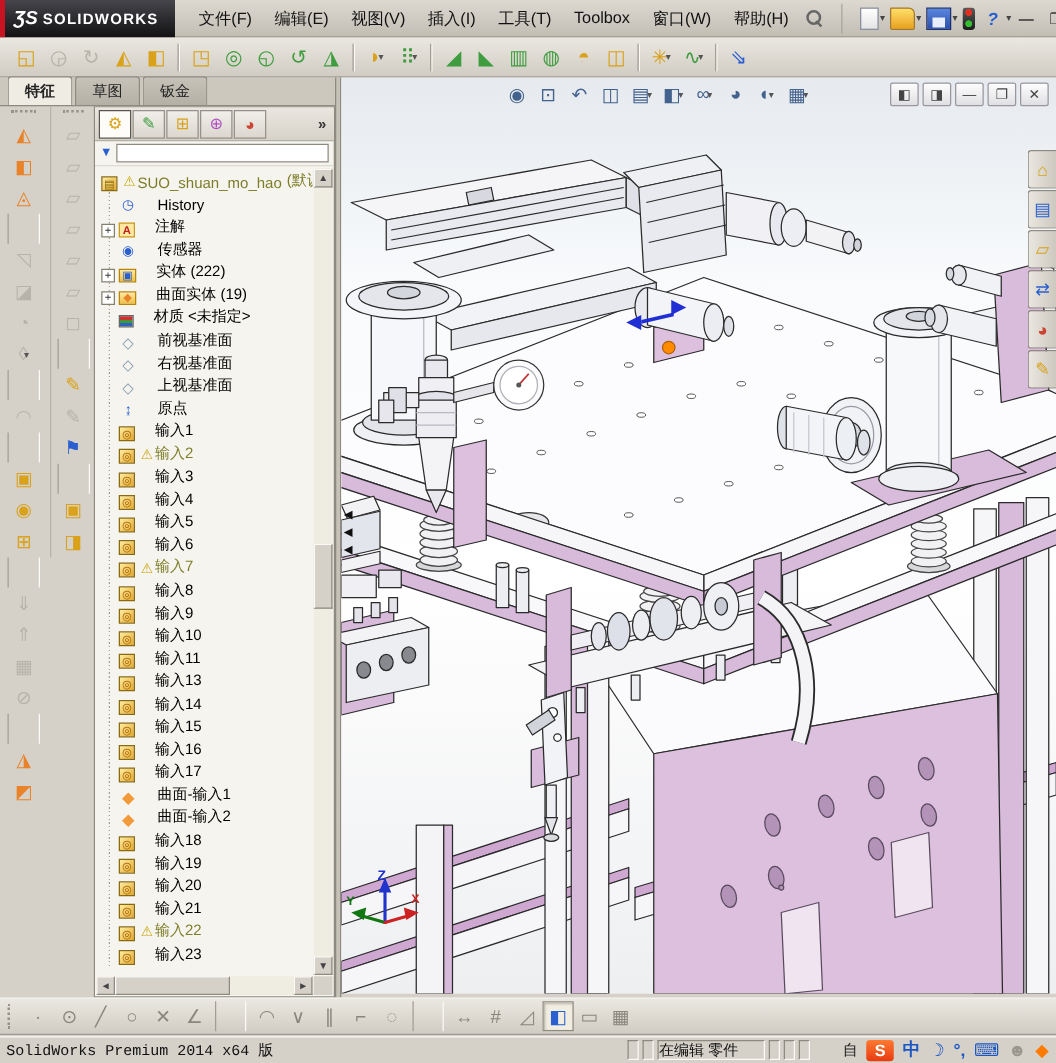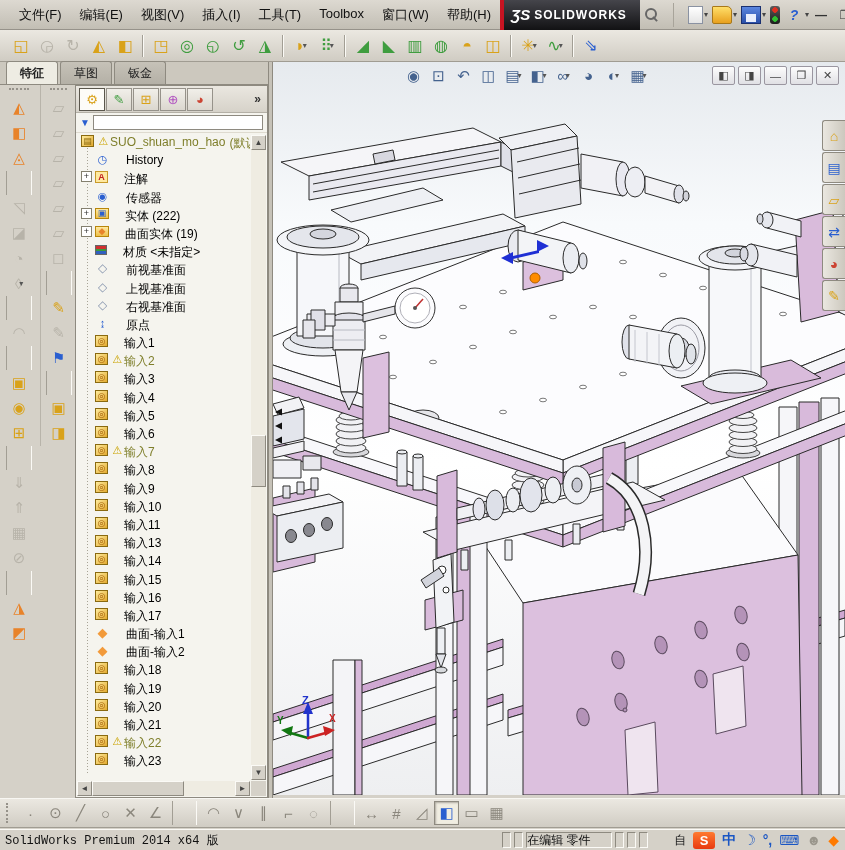--- a/index.html
+++ b/index.html
@@ -68,21 +68,21 @@
   .htab { width:26px; height:23px; border:1px solid #96928a; background:linear-gradient(#f1efe9,#dbd7cf);
     margin-right:1px; display:flex; align-items:center; justify-content:center; font-size:13px; flex:none; }
   .htab.active { background:#fdfcf8; border-color:#5a564c; }
   .hmore { margin-left:auto; font-weight:bold; color:#333; font-size:12px; padding-right:3px; }
   #treefilter { height:20px; display:flex; align-items:center; padding:2px 4px; border-bottom:1px solid #dedacf; }
   .funnel { color:#2a5fd0; font-size:10px; margin-right:3px; }
   #filter-input { flex:1; height:15px; border:1px solid #8e8a80; background:#fff; font-size:11px; padding:0 2px; }
   #treerows { position:absolute; left:2px; top:49px; right:17px; bottom:17px; overflow:hidden; }
   #treerows::before { content:""; position:absolute; left:9px; top:10px; bottom:6px; width:1px;
     background:repeating-linear-gradient(180deg,#a8a496 0 1px,transparent 1px 3px); }
-  .trow { height:18.2px; display:flex; align-items:flex-start; padding-left:3px; white-space:nowrap; position:relative; }
+  .trow { height:18.2px; display:flex; align-items:flex-end; padding-left:3px; white-space:nowrap; position:relative; }
   .texp { width:11px; height:11px; border:1px solid #84806f; background:#fff; font-size:9px; line-height:9px;
     text-align:center; color:#333; margin-right:3px; flex:none; z-index:1; }
   .texp::before { content:"+"; }
   .ti { width:15px; height:13px; font-size:11px; line-height:13px; text-align:center; margin-right:3px; flex:none; z-index:1; font-style:normal; }
   .ti-part,.ti-imported { background:linear-gradient(135deg,#ffec9e,#e2a92e); border:1px solid #8a6a10; width:13px; height:12px; }
   .ti-imported::before { content:"◎"; color:#a45f08; font-size:9px; line-height:10px; display:block; }
   .ti-part::before { content:"▤"; color:#8a6a10; font-size:9px; line-height:10px; display:block; }
   .ti-folder { background:linear-gradient(#ffe9a0,#eec04a); border:1px solid #b8860b; width:14px; height:11px; }
   .ti-bodies::before { content:"▣"; color:#2a5fd0; font-size:9px; line-height:9px; display:block; }
   .ti-surfbodies::before { content:"◆"; color:#e8832a; font-size:9px; line-height:9px; display:block; }
@@ -152,35 +152,35 @@
   .ime-grey { color:#9a968c; }
   .ime-orange { color:#ff7a00; }
   #ime-prefix { margin-left:14px; font-size:12px; color:#222; }
   .sogou { width:22px; height:17px; background:linear-gradient(#ff7a30,#e83a10); color:#fff; font-weight:bold;
     font-style:italic; border-radius:3px; text-align:center; line-height:17px; font-size:13px; margin-left:7px; }
 </style>
 </head>
 <body>
 
 <div id="titlebar">
+  <div id="logo">
+    <span class="brand-ds">ƷS</span>
+    <span class="brand-tx">SOLIDWORKS</span>
+  </div>
   <div id="menus">
 
   <span class="menu">文件(F)</span>
       <span class="menu">编辑(E)</span>
       <span class="menu">视图(V)</span>
       <span class="menu">插入(I)</span>
       <span class="menu">工具(T)</span>
       <span class="menu">Toolbox</span>
       <span class="menu">窗口(W)</span>
       <span class="menu">帮助(H)</span>
     </div>
-  <div id="logo">
-    <span class="brand-ds">ƷS</span>
-    <span class="brand-tx">SOLIDWORKS</span>
-  </div>
   <span class="glass"></span>
   <div id="quickbar">
 
       <span style="display:flex;align-items:center">
         <i class="qi qi-new"></i>
         <i class="dda">▾</i>
       </span>
 
       <span style="display:flex;align-items:center">
         <i class="qi qi-open"></i>
@@ -623,28 +623,28 @@
           <span class="texp" style="visibility: hidden;"></span>
           <span class="ti ti-plane"></span>
           <span class="warnb" style="visibility: hidden;"></span>
           <span class="tlabel">前视基准面</span>
         </div>
 
         <div class="trow">
           <span class="texp" style="visibility: hidden;"></span>
           <span class="ti ti-plane"></span>
           <span class="warnb" style="visibility: hidden;"></span>
+          <span class="tlabel">右视基准面</span>
+        </div>
+
+        <div class="trow">
+          <span class="texp" style="visibility: hidden;"></span>
+          <span class="ti ti-plane"></span>
+          <span class="warnb" style="visibility: hidden;"></span>
           <span class="tlabel">上视基准面</span>
-        </div>
-
-        <div class="trow">
-          <span class="texp" style="visibility: hidden;"></span>
-          <span class="ti ti-plane"></span>
-          <span class="warnb" style="visibility: hidden;"></span>
-          <span class="tlabel">右视基准面</span>
         </div>
 
         <div class="trow">
           <span class="texp" style="visibility: hidden;"></span>
           <span class="ti ti-origin"></span>
           <span class="warnb" style="visibility: hidden;"></span>
           <span class="tlabel">原点</span>
         </div>
 
         <div class="trow">

